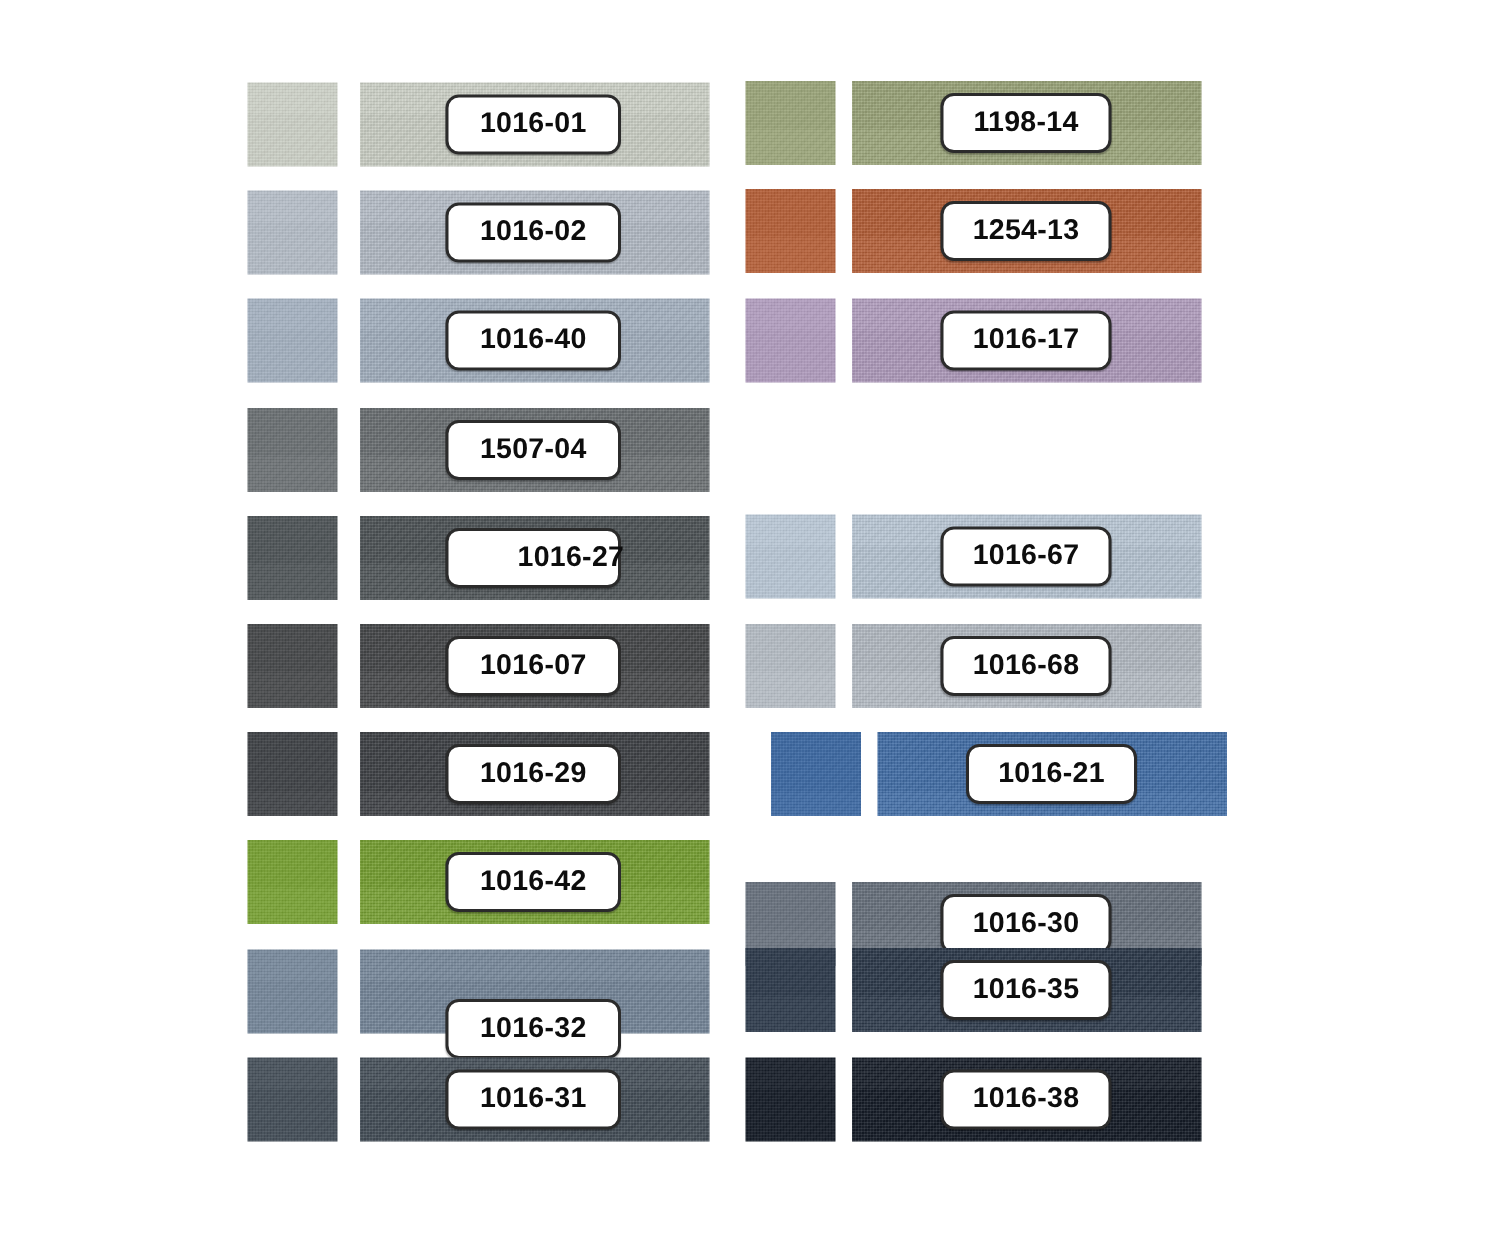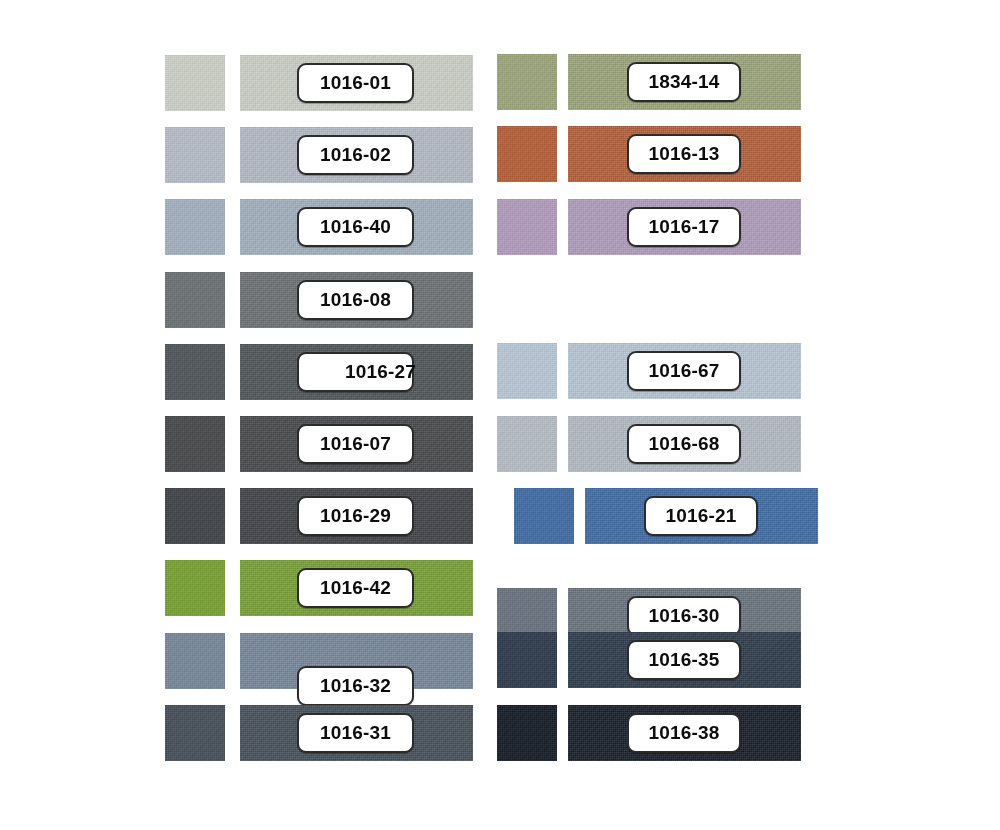--- a/index.html
+++ b/index.html
@@ -124,21 +124,21 @@
         </div>
         <div class="code-label" style="left: 297px; width: 117px; top: 8px;">1016-40</div>
       </div>
       <div class="swatch-row" style="left: 0px; top: 272px; width: 1000px;">
         <div class="chip" style="left: 165px; width: 60px; background: rgb(107, 112, 115);">
           <div class="tex soft"></div>
         </div>
         <div class="band" style="left: 240px; width: 233px; background: rgb(107, 112, 115);">
           <div class="tex"></div>
         </div>
-        <div class="code-label" style="left: 297px; width: 117px; top: 8px;">1016-08</div>
+        <div class="code-label" style="left: 297px; width: 117px; top: 8px;">1507-04</div>
       </div>
       <div class="swatch-row" style="left: 0px; top: 344px; width: 1000px;">
         <div class="chip" style="left: 165px; width: 60px; background: rgb(78, 84, 87);">
           <div class="tex soft"></div>
         </div>
         <div class="band" style="left: 240px; width: 233px; background: rgb(78, 84, 87);">
           <div class="tex"></div>
         </div>
         <div class="code-label" style="left: 297px; width: 117px; top: 8px; padding-left: 46px;">1016-27</div>
       </div>
@@ -189,30 +189,30 @@
       </div>
     </div>
   <div class="swatch-column right" id="col-right">
       <div class="swatch-row" style="left: 0px; top: 54px; width: 1000px;">
         <div class="chip" style="left: 497px; width: 60px; background: rgb(155, 165, 122);">
           <div class="tex soft"></div>
         </div>
         <div class="band" style="left: 568px; width: 233px; background: rgb(155, 165, 122);">
           <div class="tex"></div>
         </div>
-        <div class="code-label" style="left: 627px; width: 114px; top: 8px;">1834-14</div>
+        <div class="code-label" style="left: 627px; width: 114px; top: 8px;">1198-14</div>
       </div>
       <div class="swatch-row" style="left: 0px; top: 126px; width: 1000px;">
         <div class="chip" style="left: 497px; width: 60px; background: rgb(180, 95, 56);">
           <div class="tex soft"></div>
         </div>
         <div class="band" style="left: 568px; width: 233px; background: rgb(180, 95, 56);">
           <div class="tex"></div>
         </div>
-        <div class="code-label" style="left: 627px; width: 114px; top: 8px;">1016-13</div>
+        <div class="code-label" style="left: 627px; width: 114px; top: 8px;">1254-13</div>
       </div>
       <div class="swatch-row" style="left: 0px; top: 199px; width: 1000px;">
         <div class="chip" style="left: 497px; width: 60px; background: rgb(176, 156, 189);">
           <div class="tex soft"></div>
         </div>
         <div class="band" style="left: 568px; width: 233px; background: rgb(176, 156, 189);">
           <div class="tex"></div>
         </div>
         <div class="code-label" style="left: 627px; width: 114px; top: 8px;">1016-17</div>
       </div>

